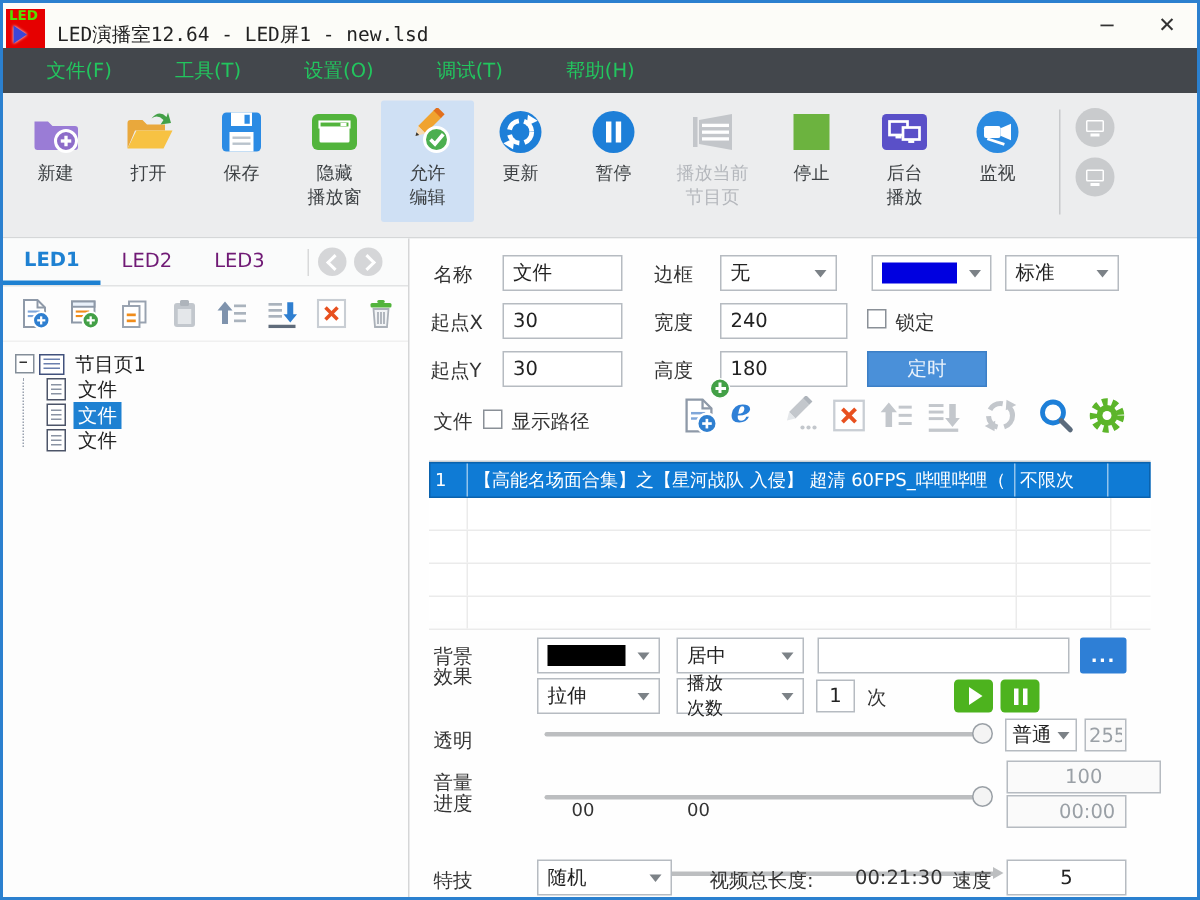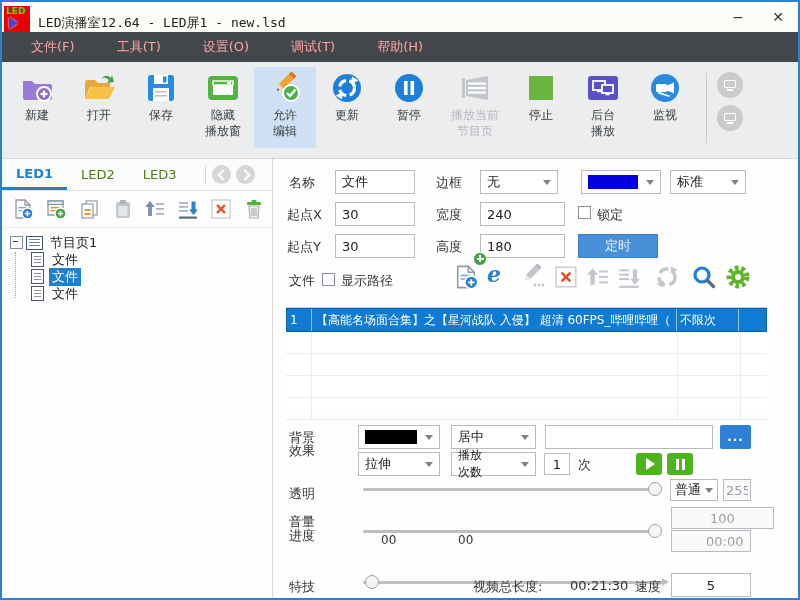--- a/index.html
+++ b/index.html
@@ -7,42 +7,42 @@
   
   .titlebar{height:30px;background:#fcfcf8;display:flex;align-items:flex-end;}
   .logo{width:26px;height:26px;background:#e60000;margin:0 8px 0 2px;position:relative;flex:none;}
   .logo-txt{position:absolute;top:0px;left:2px;font-size:9px;font-weight:bold;color:#55e000;letter-spacing:0;}
   .logo-tri{position:absolute;left:5px;top:11px;width:0;height:0;border-left:9px solid #3d46d6;border-top:6px solid transparent;border-bottom:6px solid transparent;filter:drop-shadow(0 0 1px #fff);}
   .title{font-size:13px;color:#222;font-family:"DejaVu Sans Mono",monospace;}
   .tspacer{flex:1;}
   .winbtn{width:40px;height:30px;display:flex;align-items:center;justify-content:center;font-size:14px;color:#333;cursor:default;}
   
   .menubar{height:30px;background:#43474c;display:flex;align-items:center;padding-left:8px;}
-  .menuitem{color:#fca5a5;font-size:13px;padding:15px 21px;height:30px;display:flex;align-items:center;cursor:default;}
+  .menuitem{color:#22c55e;font-size:13px;padding:15px 21px;height:30px;display:flex;align-items:center;cursor:default;}
   
   .toolbar{height:91px;background:#ecedee;border-bottom:1px solid #d5d7d8;display:flex;align-items:flex-start;padding:5px 2px 0 4px;}
   .tbtn{width:62px;flex:none;display:flex;flex-direction:column;align-items:center;padding-top:3px;border-radius:2px;}
   .tbtn.wide{width:70px;}
   .tbtn.active{background:#cfe0f4;height:78px;}
   .ticon{height:36px;display:flex;align-items:center;justify-content:center;}
   .tlabel{font-size:12px;color:#3c4043;text-align:center;line-height:1.3;margin-top:2px;}
   .tlabel span{display:block;}
   .tbtn.disabled .tlabel{color:#b4b7bc;}
   .tsep{width:1px;height:70px;background:#c8cacc;margin:6px 10px 0 10px;flex:none;}
   .circlecol{display:flex;flex-direction:column;gap:7px;padding-top:5px;}
   .graycirc{width:26px;height:26px;border-radius:50%;background:#c9cbcd;position:relative;}
   .graycirc .mon{position:absolute;left:7px;top:8px;width:12px;height:8px;border:1.5px solid #fff;border-radius:1px;box-sizing:border-box;}
   .graycirc .stand{position:absolute;left:10px;top:17px;width:6px;height:2px;background:#fff;}
   
   .main{display:flex;height:443px;}
   .left{width:270px;flex:none;background:#fdfdfd;display:flex;flex-direction:column;}
   .right{flex:1;border-left:1px solid #d5d6d7;background:#fefefe;position:relative;}
   
   .tabbar{height:31px;border-bottom:1px solid #e2e3e4;display:flex;align-items:center;background:#fafbfb;}
-  .tab{font-size:13px;color:#4d7c0f;padding:0 14px;height:31px;display:flex;align-items:center;box-sizing:border-box;}
+  .tab{font-size:13px;color:#701a75;padding:0 14px;height:31px;display:flex;align-items:center;box-sizing:border-box;}
   .tab.active{color:#1e81d2;border-bottom:3px solid #1e81d2;font-weight:bold;}
   .tabdiv{width:1px;height:18px;background:#d8d9da;margin:0 6px 0 14px;}
   .circbtn{width:19px;height:19px;border-radius:50%;background:#d5d6d8;margin-right:5px;position:relative;}
   .circbtn .chev{position:absolute;top:6px;width:6px;height:6px;border-left:2px solid #fff;border-bottom:2px solid #fff;}
   .circbtn .chev.l{left:7px;transform:rotate(45deg);}
   .circbtn .chev.r{left:5px;transform:rotate(225deg);}
   
   .ltoolbar{height:36px;display:flex;align-items:center;gap:11px;padding-left:10px;border-bottom:1px solid #f0f0f0;}
   .licon{width:22px;height:22px;display:flex;align-items:center;justify-content:center;}
   
@@ -638,20 +638,24 @@
       <span class="abs lbl" style="left:16px;top:368px;">进度</span>
       <div class="abs slider" style="left:90px;top:388px;width:300px;">
         <div class="track"></div>
           <div class="arrowend"></div>
           <div class="thumb" style="left:2px;"></div>
       </div>
       <input class="abs inp center grayed" style="left: 398px; top: 371px; width: 80px; height: 22px; padding-left: 34px;" value="00:00:00">
 
       
       <span class="abs lbl" style="left:16px;top:419px;">特技</span>
+      <div class="abs sel" style="left:85px;top:414px;width:90px;">
+          <span>随机</span>
+          <span class="caret"></span>
+        </div>
       <span class="abs lbl" style="left:200px;top:419px;">视频总长度:</span>
       <span class="abs lbl" style="left:297px;top:419px;">00:21:30</span>
       <span class="abs lbl" style="left:362px;top:419px;">速度</span>
       <input class="abs inp center" style="left: 398px; top: 414px; width: 80px;" value="5">
 
     </div>
   </div>
 </div>
 
 </body></html>

